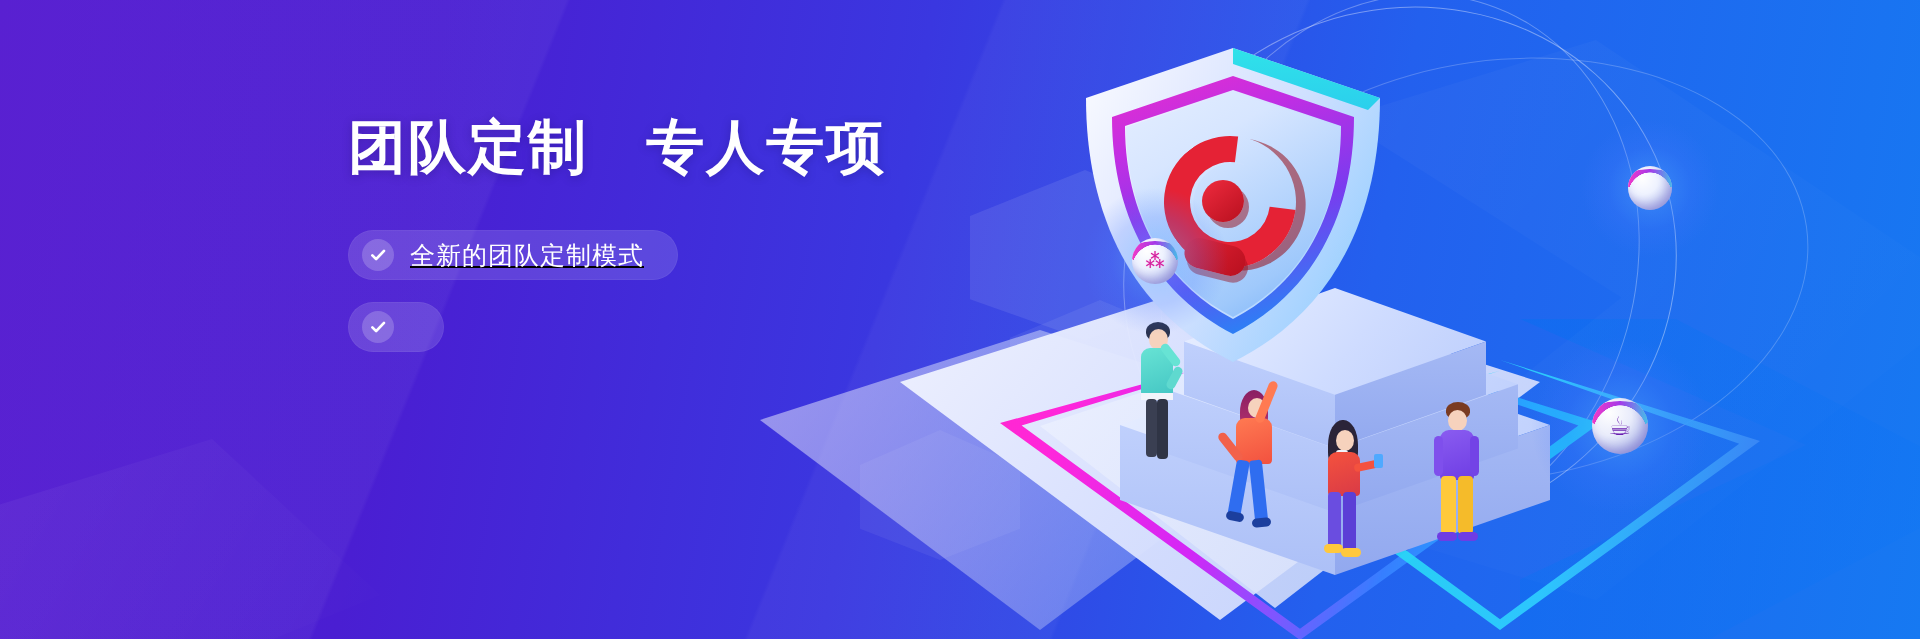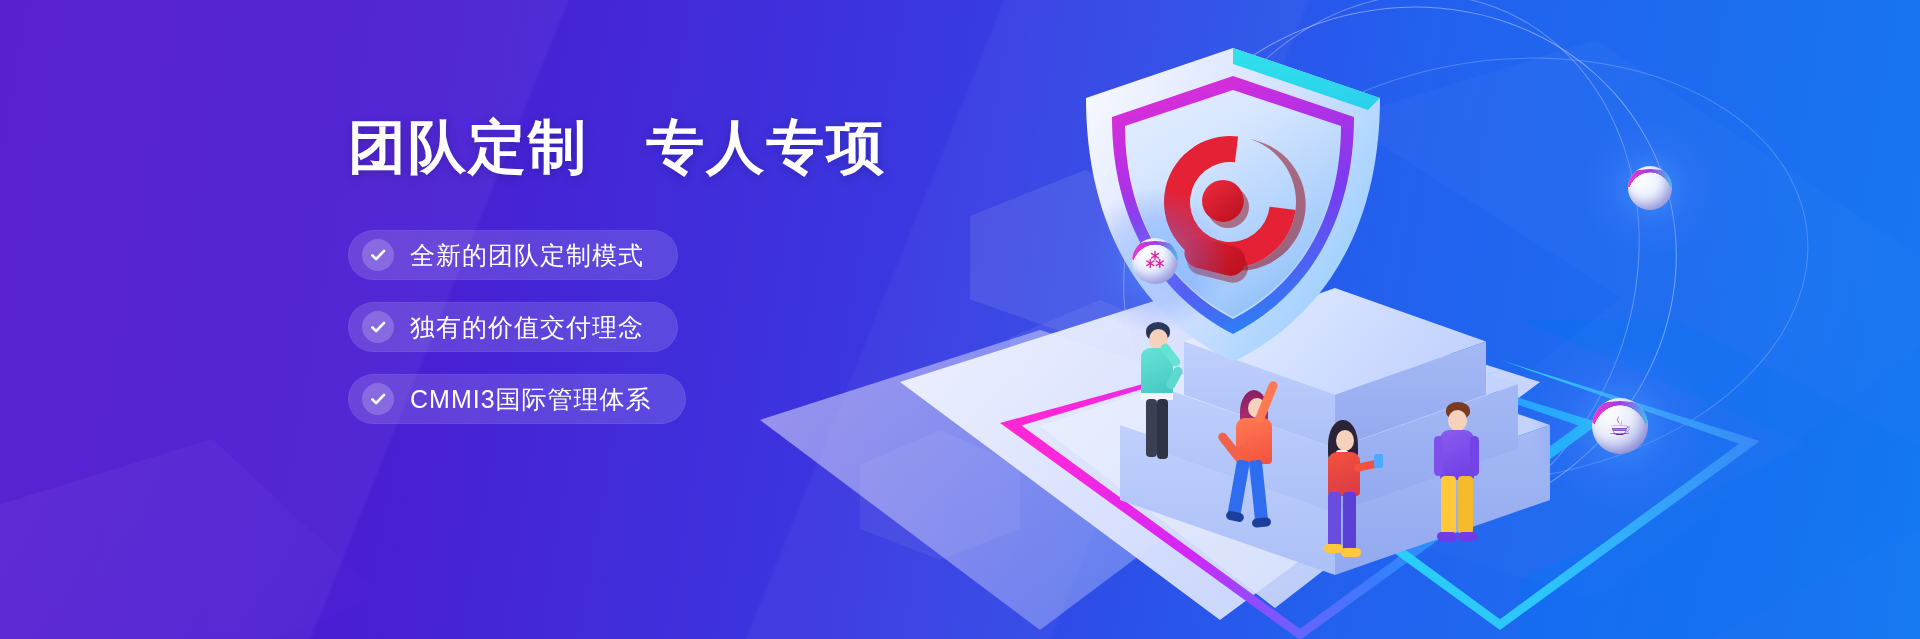--- a/index.html
+++ b/index.html
@@ -287,21 +287,21 @@
   .headline .gap{ display:inline-block; width:22px; }
   .subheadline{
     margin-top:20px;
     font-size:30px;
     color:#2bf0e4;
     letter-spacing:13px;
     line-height:1;
     white-space:nowrap;
     padding-left:6px;
   }
-  .pills{ margin-top:54px; }
+  .pills{ margin-top:54px;text-decoration:underline; }
   .pill{
     display:flex;
     align-items:center;
     height:50px;
     width:fit-content;
     padding:0 34px 0 14px;
     margin-bottom:22px;
     border-radius:25px;
     background:rgba(255,255,255,0.14);
     box-shadow:inset 0 0 0 1px rgba(255,255,255,0.05);
@@ -465,27 +465,18 @@
         </span>
         <span class="pill-label">全新的团队定制模式</span>
       </div>
 
       <div class="pill">
         <span class="check">
           <svg viewBox="0 0 24 24" aria-hidden="true">
             <path d="M4.5 12.5 L9.5 17.5 L20 6.5" fill="none" stroke="#ffffff" stroke-width="3.6" stroke-linecap="round" stroke-linejoin="round"></path>
           </svg>
         </span>
-        <span class="pill-label">独有的价值交付理念</span>
       </div>
 
-      <div class="pill">
-        <span class="check">
-          <svg viewBox="0 0 24 24" aria-hidden="true">
-            <path d="M4.5 12.5 L9.5 17.5 L20 6.5" fill="none" stroke="#ffffff" stroke-width="3.6" stroke-linecap="round" stroke-linejoin="round"></path>
-          </svg>
-        </span>
-        <span class="pill-label">CMMI3国际管理体系</span>
-      </div>
     </div>
   </div>
 
 </div>
 
 </body></html>

